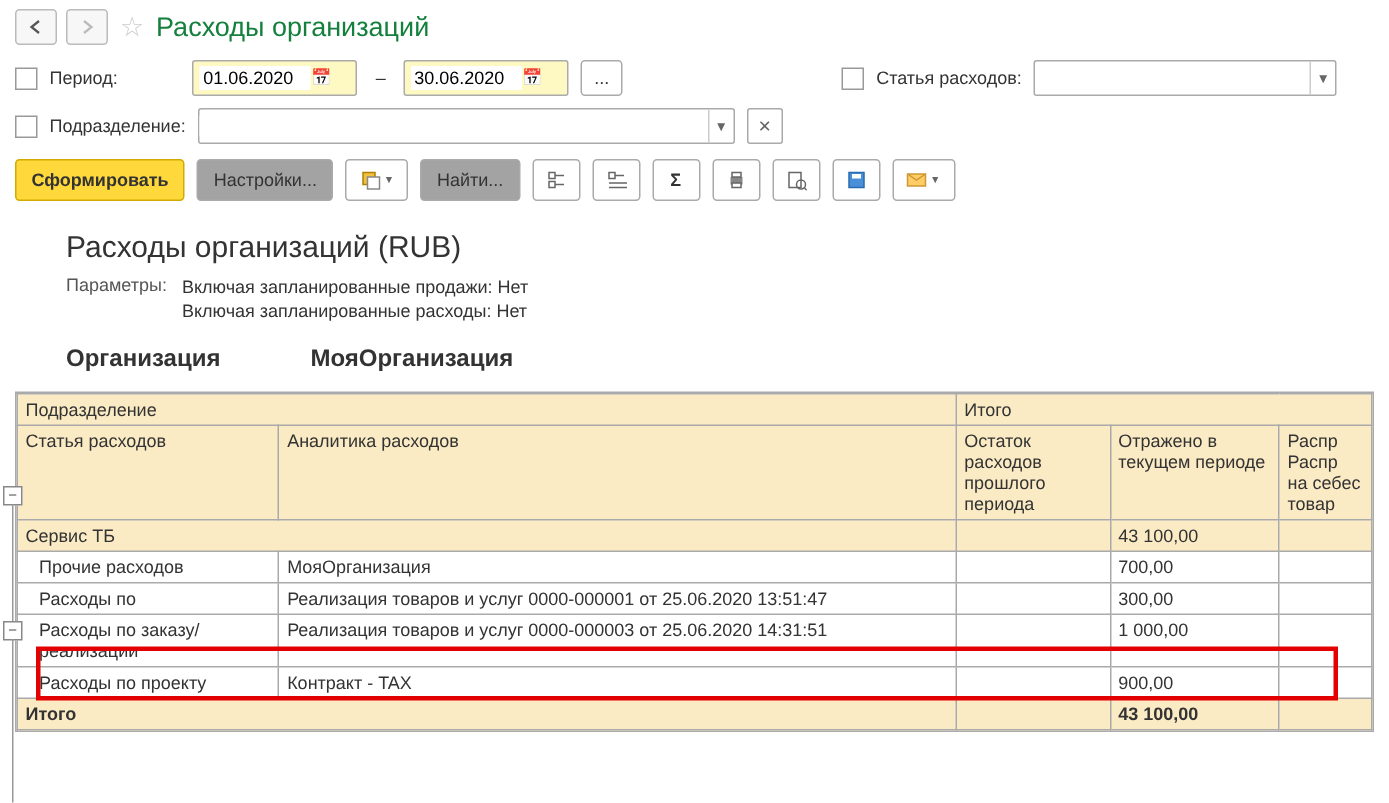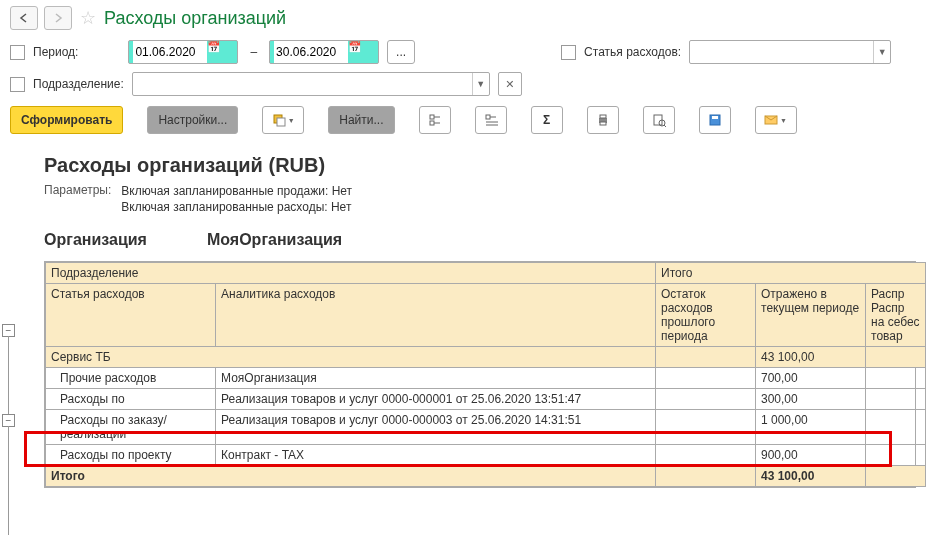--- a/index.html
+++ b/index.html
@@ -4,42 +4,42 @@
 <style>
 html,body{margin:0;padding:0;font-family:Arial,sans-serif;font-size:12px;color:#333;background:#fff}
 .app{width:926px;height:535px;position:relative;overflow:hidden}
 .topbar{display:flex;align-items:center;padding:6px 10px;gap:6px}
 .nav-btn{width:26px;height:22px;border:1px solid #bbb;border-radius:3px;background:#f7f7f7;display:flex;align-items:center;justify-content:center;cursor:pointer}
 .star-icon{width:20px;height:20px;display:flex;align-items:center;justify-content:center;color:#ccc;font-size:18px}
 .page-title{font-size:18px;color:#15803d}
 .filter-row{display:flex;align-items:center;padding:4px 10px;gap:8px}
 .chk{width:13px;height:13px;border:1px solid #999;background:#fff;cursor:pointer}
 .lbl{font-size:12px;color:#333}
-.date-input{display:flex;border:1px solid #aaa;border-radius:2px;height:22px;width:100px;padding:0 4px;background:#5eead4}
+.date-input{display:flex;align-items:center;border:1px solid #aaa;border-radius:2px;height:22px;width:100px;padding:0 4px;background:#fef9c3}
 .date-input input{border:none;outline:none;width:70px;font-size:12px}
 .cal-icon{width:14px;height:14px;color:#777;font-size:11px}
 .sep{padding:0 4px}
 .more-btn{width:26px;height:22px;border:1px solid #aaa;border-radius:3px;background:#fff;display:flex;align-items:center;justify-content:center;cursor:pointer}
 .combo{display:flex;align-items:center;border:1px solid #aaa;border-radius:2px;height:22px;background:#fff}
 .combo input{border:none;outline:none;flex:1;font-size:12px;padding:0 4px}
 .combo-btn{width:16px;height:100%;border-left:1px solid #ccc;display:flex;align-items:center;justify-content:center;color:#666;cursor:pointer;font-size:9px}
 .x-btn{width:22px;height:22px;border:1px solid #aaa;border-radius:2px;background:#fff;display:flex;align-items:center;justify-content:center;cursor:pointer;font-size:11px;color:#666}
-.toolbar{display:flex;align-items:flex-start;padding:6px 10px;gap:24px;flex-wrap:wrap}
+.toolbar{display:flex;align-items:flex-start;padding:6px 10px;gap:8px;flex-wrap:wrap}
 .btn{height:26px;padding:0 10px;border:1px solid #aaa;border-radius:3px;background:#a3a3a3;display:flex;align-items:center;gap:4px;cursor:pointer;font-size:12px}
 .btn-primary{background:#ffd93b;border-color:#d4a900;font-weight:bold}
 .icon-btn{width:30px;height:26px;border:1px solid #aaa;border-radius:3px;background:#fff;display:flex;align-items:center;justify-content:center;cursor:pointer;position:relative}
 .icon-btn .dd{font-size:7px;color:#666;margin-left:2px}
 .icon-btn-dd{width:40px}
 .report-area{padding:6px 10px 0 10px;position:relative}
-.report-title{font-size:20px;font-weight:bold;padding:8px 0 6px 34px}
+.report-title{font-size:20px;font-weight:normal;padding:8px 0 6px 34px}
 .params{padding:0 0 10px 34px;display:flex;gap:10px}
 .params-label{color:#555}
 .params-vals div{line-height:16px}
 .org-row{padding:6px 0 12px 34px;font-size:16px;font-weight:bold;display:flex;gap:60px}
-.table-wrap{margin-left:34px;border:1px solid #aaa;font-size:12px}
+.table-wrap{border:1px solid #aaa;font-size:12px}
 .tbl{border-collapse:collapse;width:100%;table-layout:fixed}
 .tbl td,.tbl th{border:1px solid #aaa;padding:3px 5px;vertical-align:top;text-align:left;font-weight:normal}
 .hdr td{background:#fbebc4}
 .section td{background:#fbebc4;font-weight:normal}
 .total-row td{background:#fbebc4;font-weight:bold}
 .num{text-align:right}
 .hl-row td{position:relative}
 .hl-box{position:absolute;border:3px solid #e30000;pointer-events:none}
 .tree{position:absolute;left:2px;top:156px}
 .sq{width:11px;height:11px;border:1px solid #888;background:#fff;display:flex;align-items:center;justify-content:center;font-size:10px;line-height:10px;color:#555;cursor:pointer;position:absolute}

